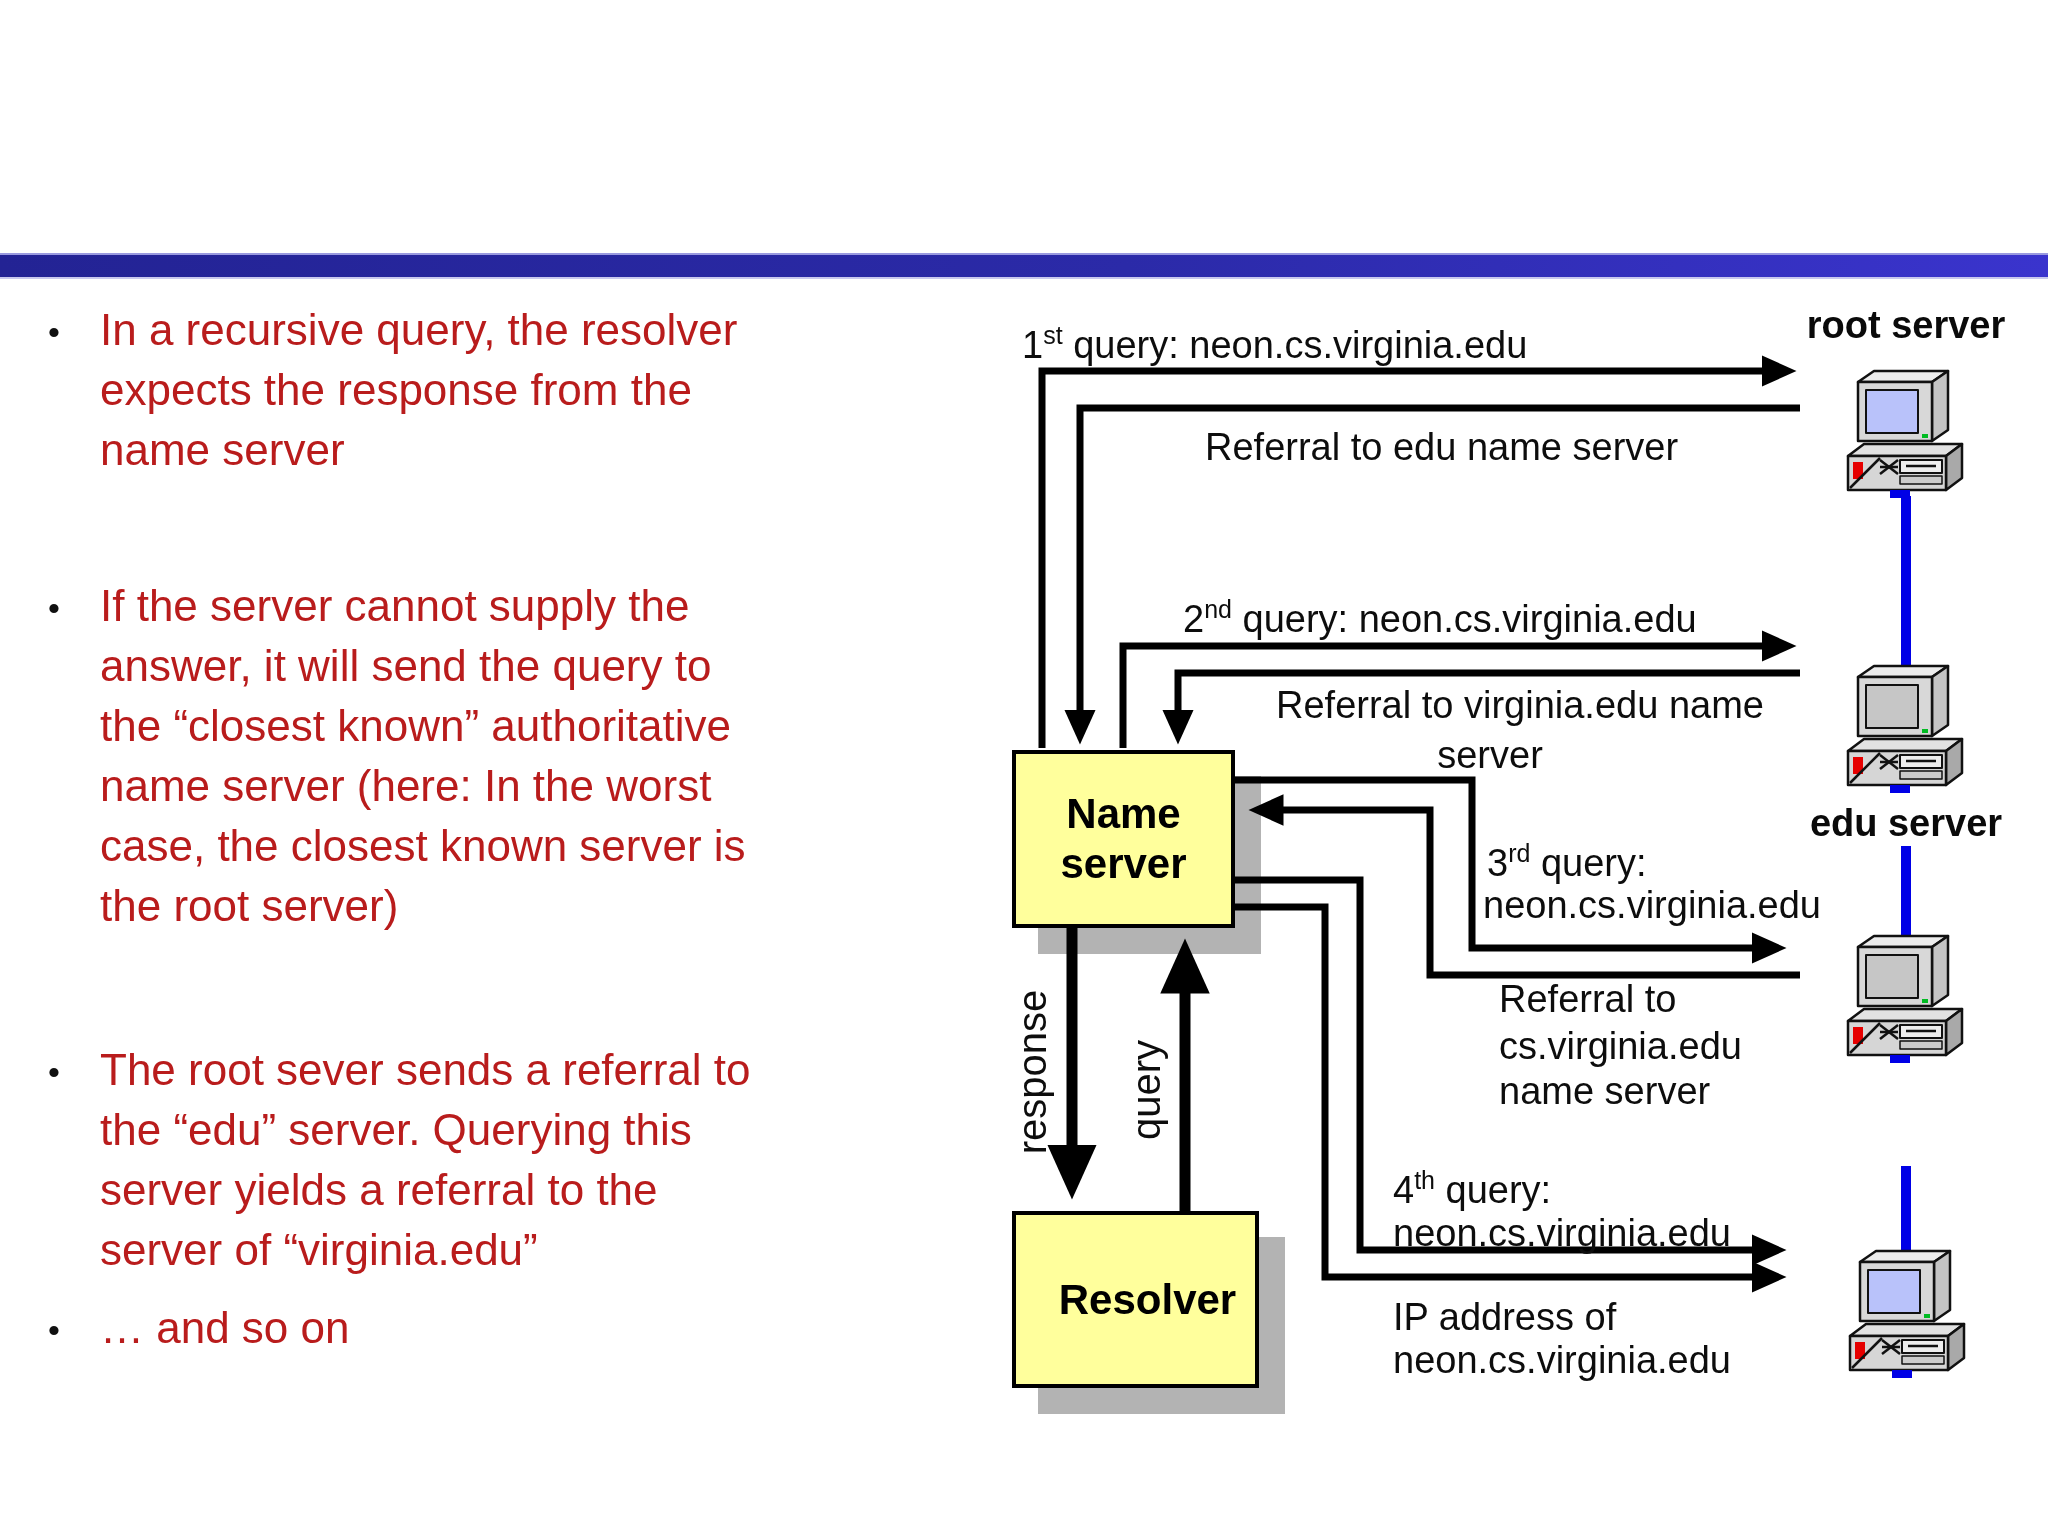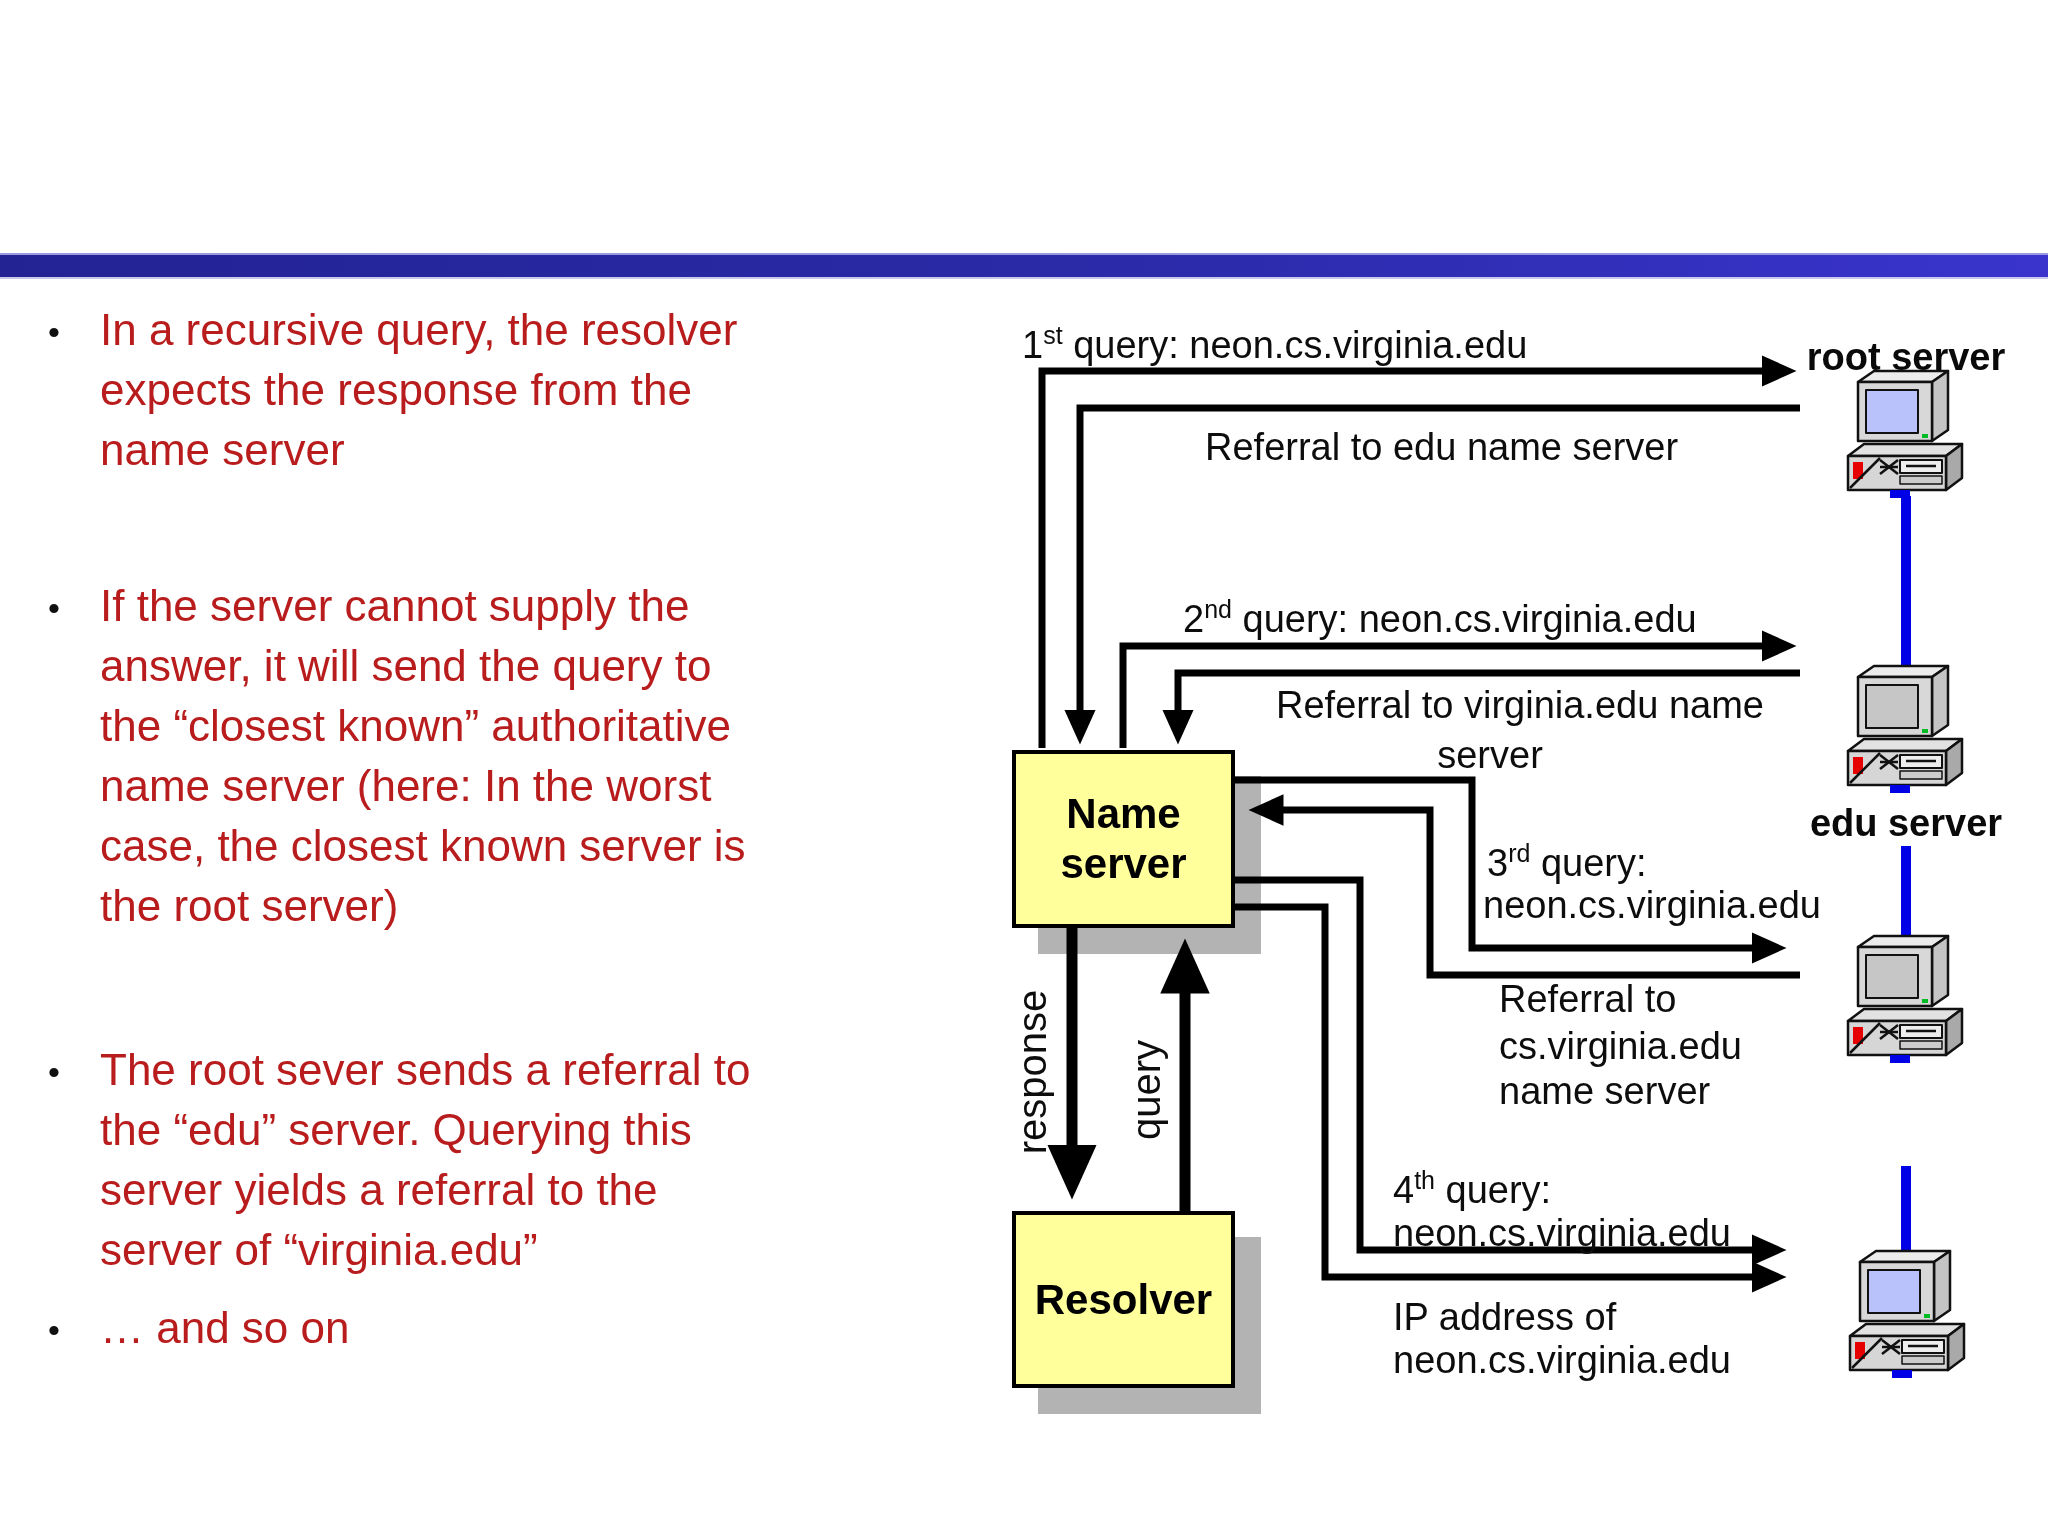--- a/index.html
+++ b/index.html
@@ -26,21 +26,21 @@
     flex:1;font-size:44px;line-height:60px;white-space:pre-line;color:#b91c1c;
   }
   
   .pbox{
     position:absolute;background:#ffff9c;border:4px solid #000;
     box-shadow:26px 26px 0 #b3b3b3;display:flex;align-items:center;justify-content:center;
     text-align:center;font-size:42px;font-weight:bold;line-height:50px;color:#000;
     z-index:2;
   }
   .pbox.nameserver{left:1012px;top:750px;width:215px;height:170px;}
-  .pbox.resolver{left:1012px;top:1211px;width:215px;height:169px;}
+  .pbox.resolver{left:1012px;top:1211px;width:215px;height:169px;padding-left:24px;}
   .rotlabel{
     position:absolute;font-size:40px;color:#0d0d0d;white-space:nowrap;
     transform:translate(-50%,-50%) rotate(-90deg);z-index:3;
   }
   .srvlabel{
     position:absolute;left:1766px;width:280px;text-align:center;font-size:38px;
     font-weight:bold;line-height:46px;color:#0a0a0a;z-index:3;overflow:visible;white-space:normal;
   }
   svg.overlay{position:absolute;left:0;top:0;z-index:4;}
   svg.overlay text{font-family:"Liberation Sans", sans-serif;font-size:38px;fill:#0d0d0d;}
@@ -84,21 +84,21 @@
       <div class="bullet-text">… and so on</div>
     </div>
   </div>
 
   <div class="pbox nameserver">Name server</div>
   <div class="pbox resolver">Resolver</div>
 
   <div class="rotlabel" style="left:1032px;top:1072px;">response</div>
   <div class="rotlabel" style="left:1146px;top:1090px;">query</div>
 
-  <div class="srvlabel" style="top:302px;margin-top:32px;">root server</div>
+  <div class="srvlabel" style="top:302px;">root server</div>
   <div class="srvlabel" style="top:800px;">edu server</div>
 
   <svg class="overlay" width="2048" height="1536" viewBox="0 0 2048 1536">
     <defs>
       <marker id="ah" markerWidth="6" markerHeight="5" refX="0.5" refY="2.25" orient="auto">
         <path d="M0,0 L5,2.25 L0,4.5 Z" fill="#000"></path>
       </marker>
       <symbol id="pc" viewBox="0 0 128 130">
         <g stroke="#111" stroke-width="2.5" stroke-linejoin="round">
           <polygon points="18,14 34,3 108,3 92,14" fill="#ececec"></polygon>

